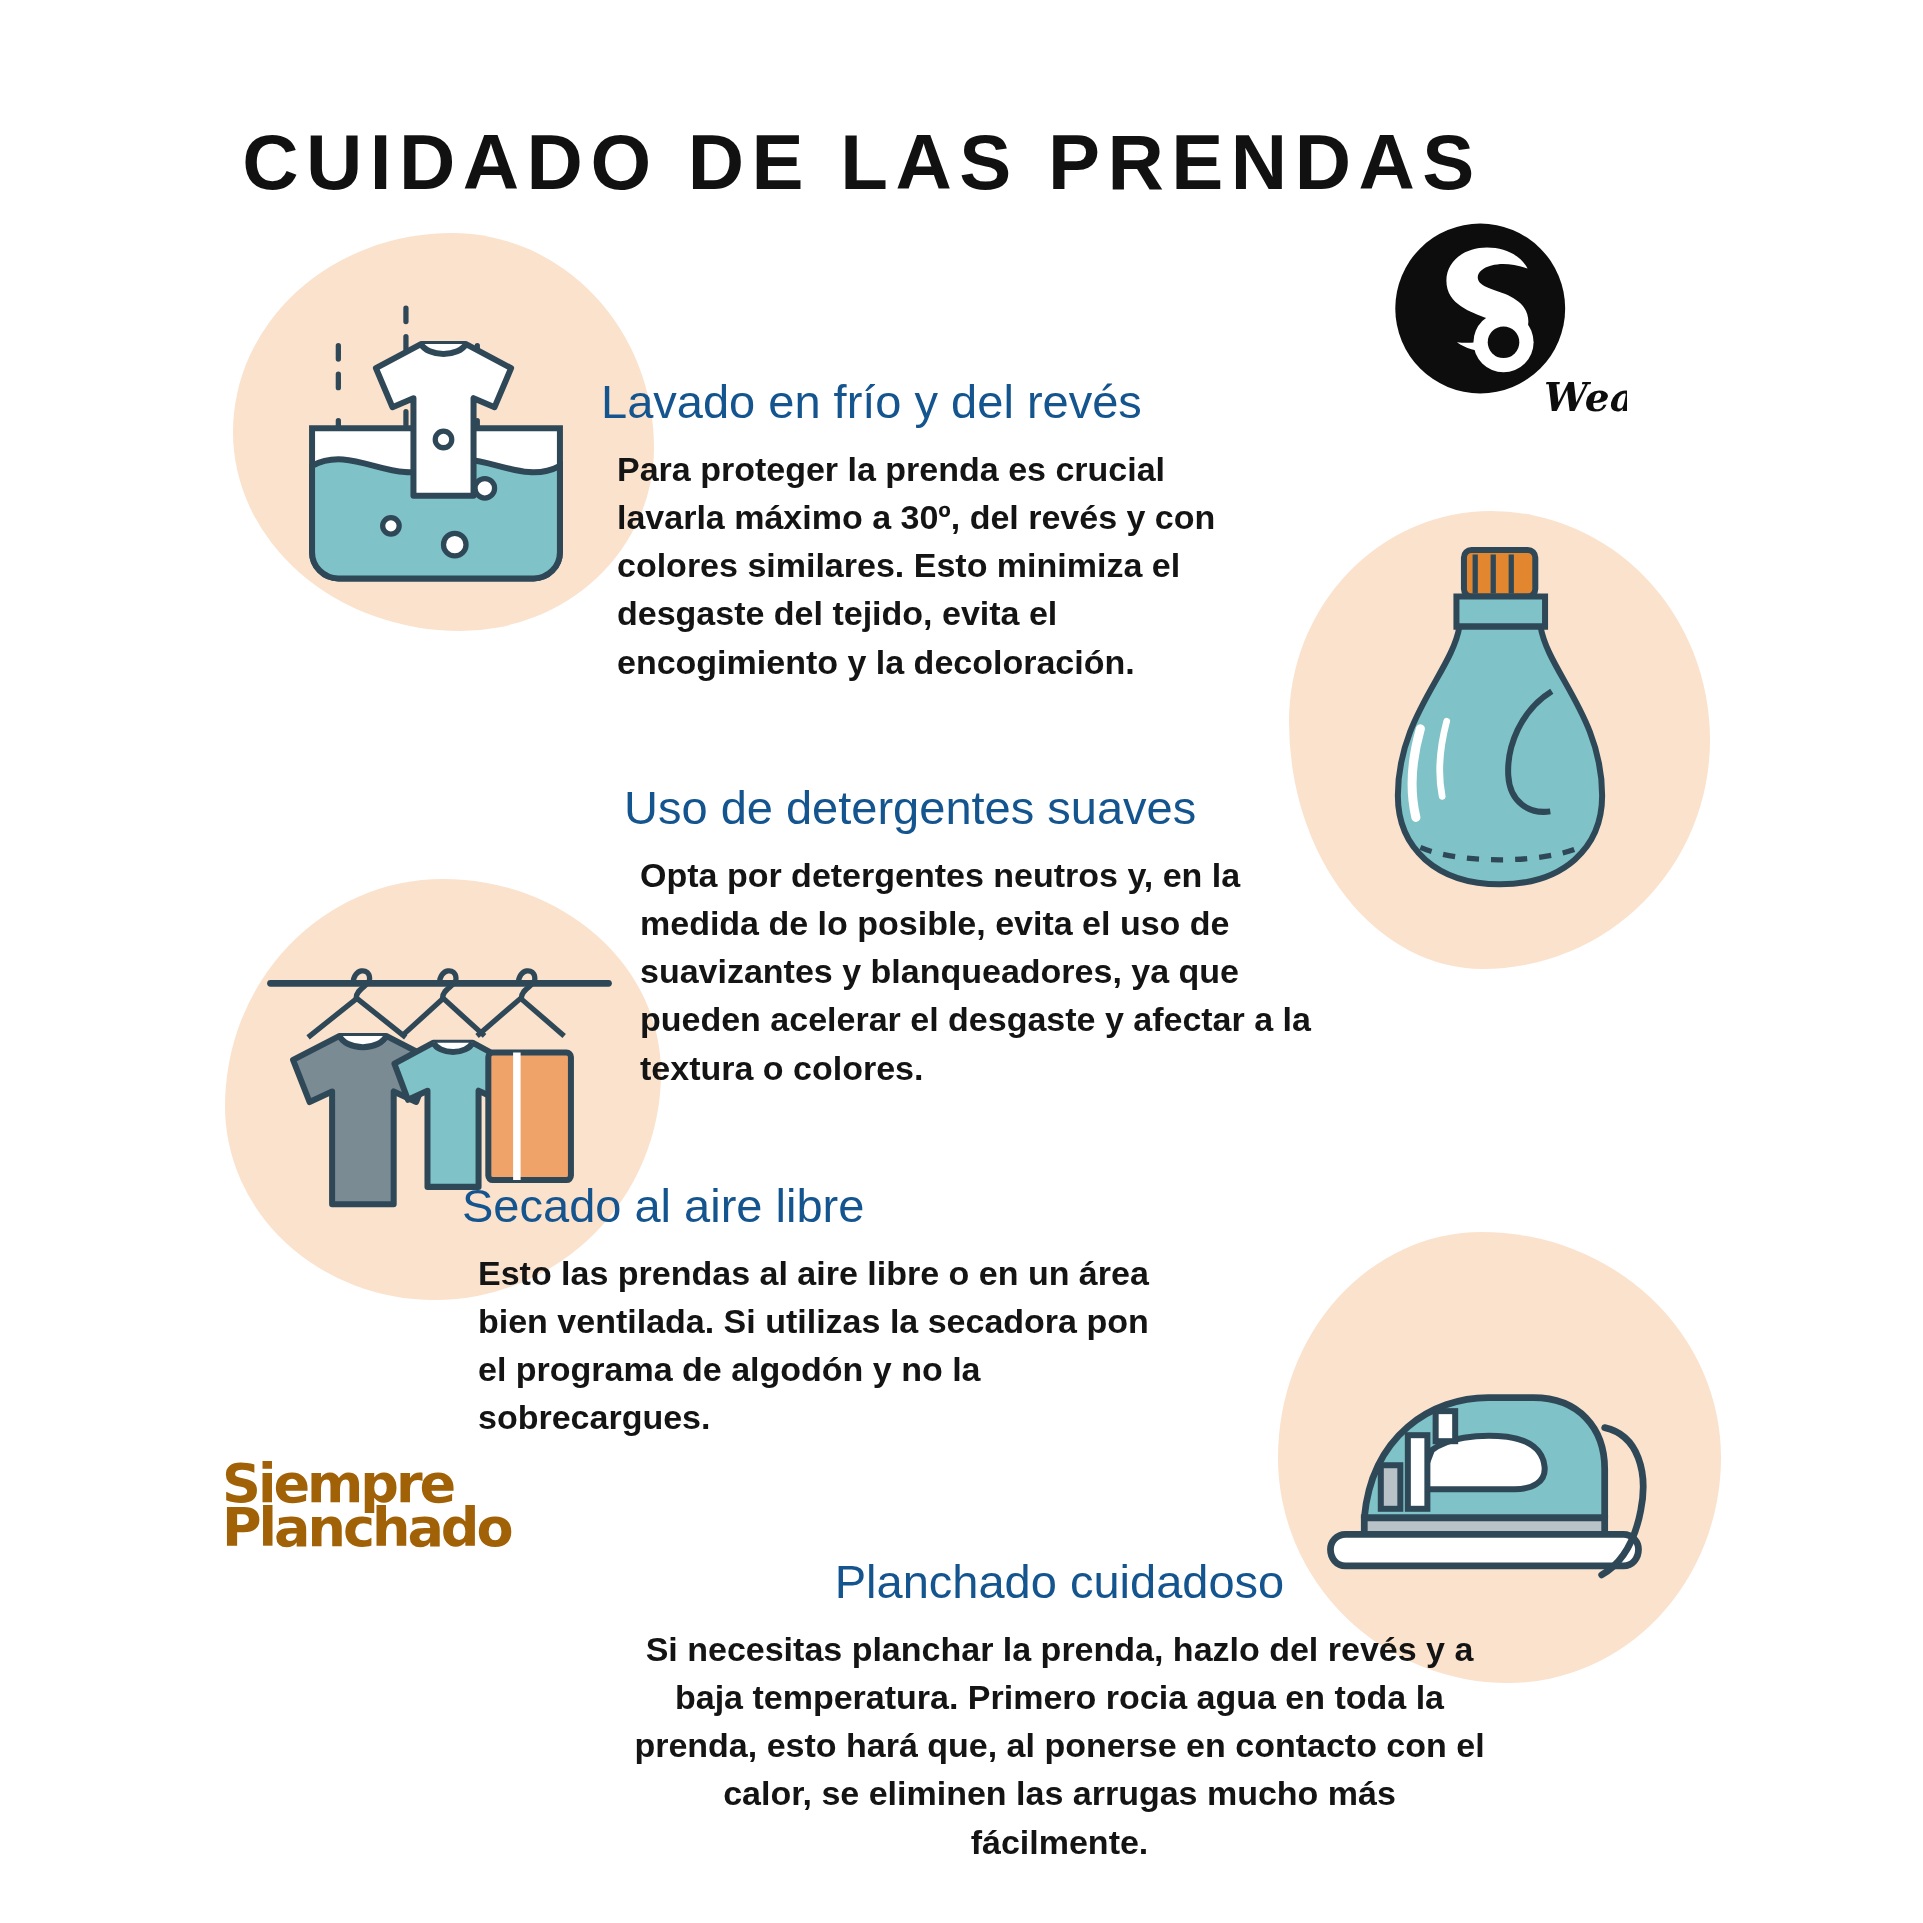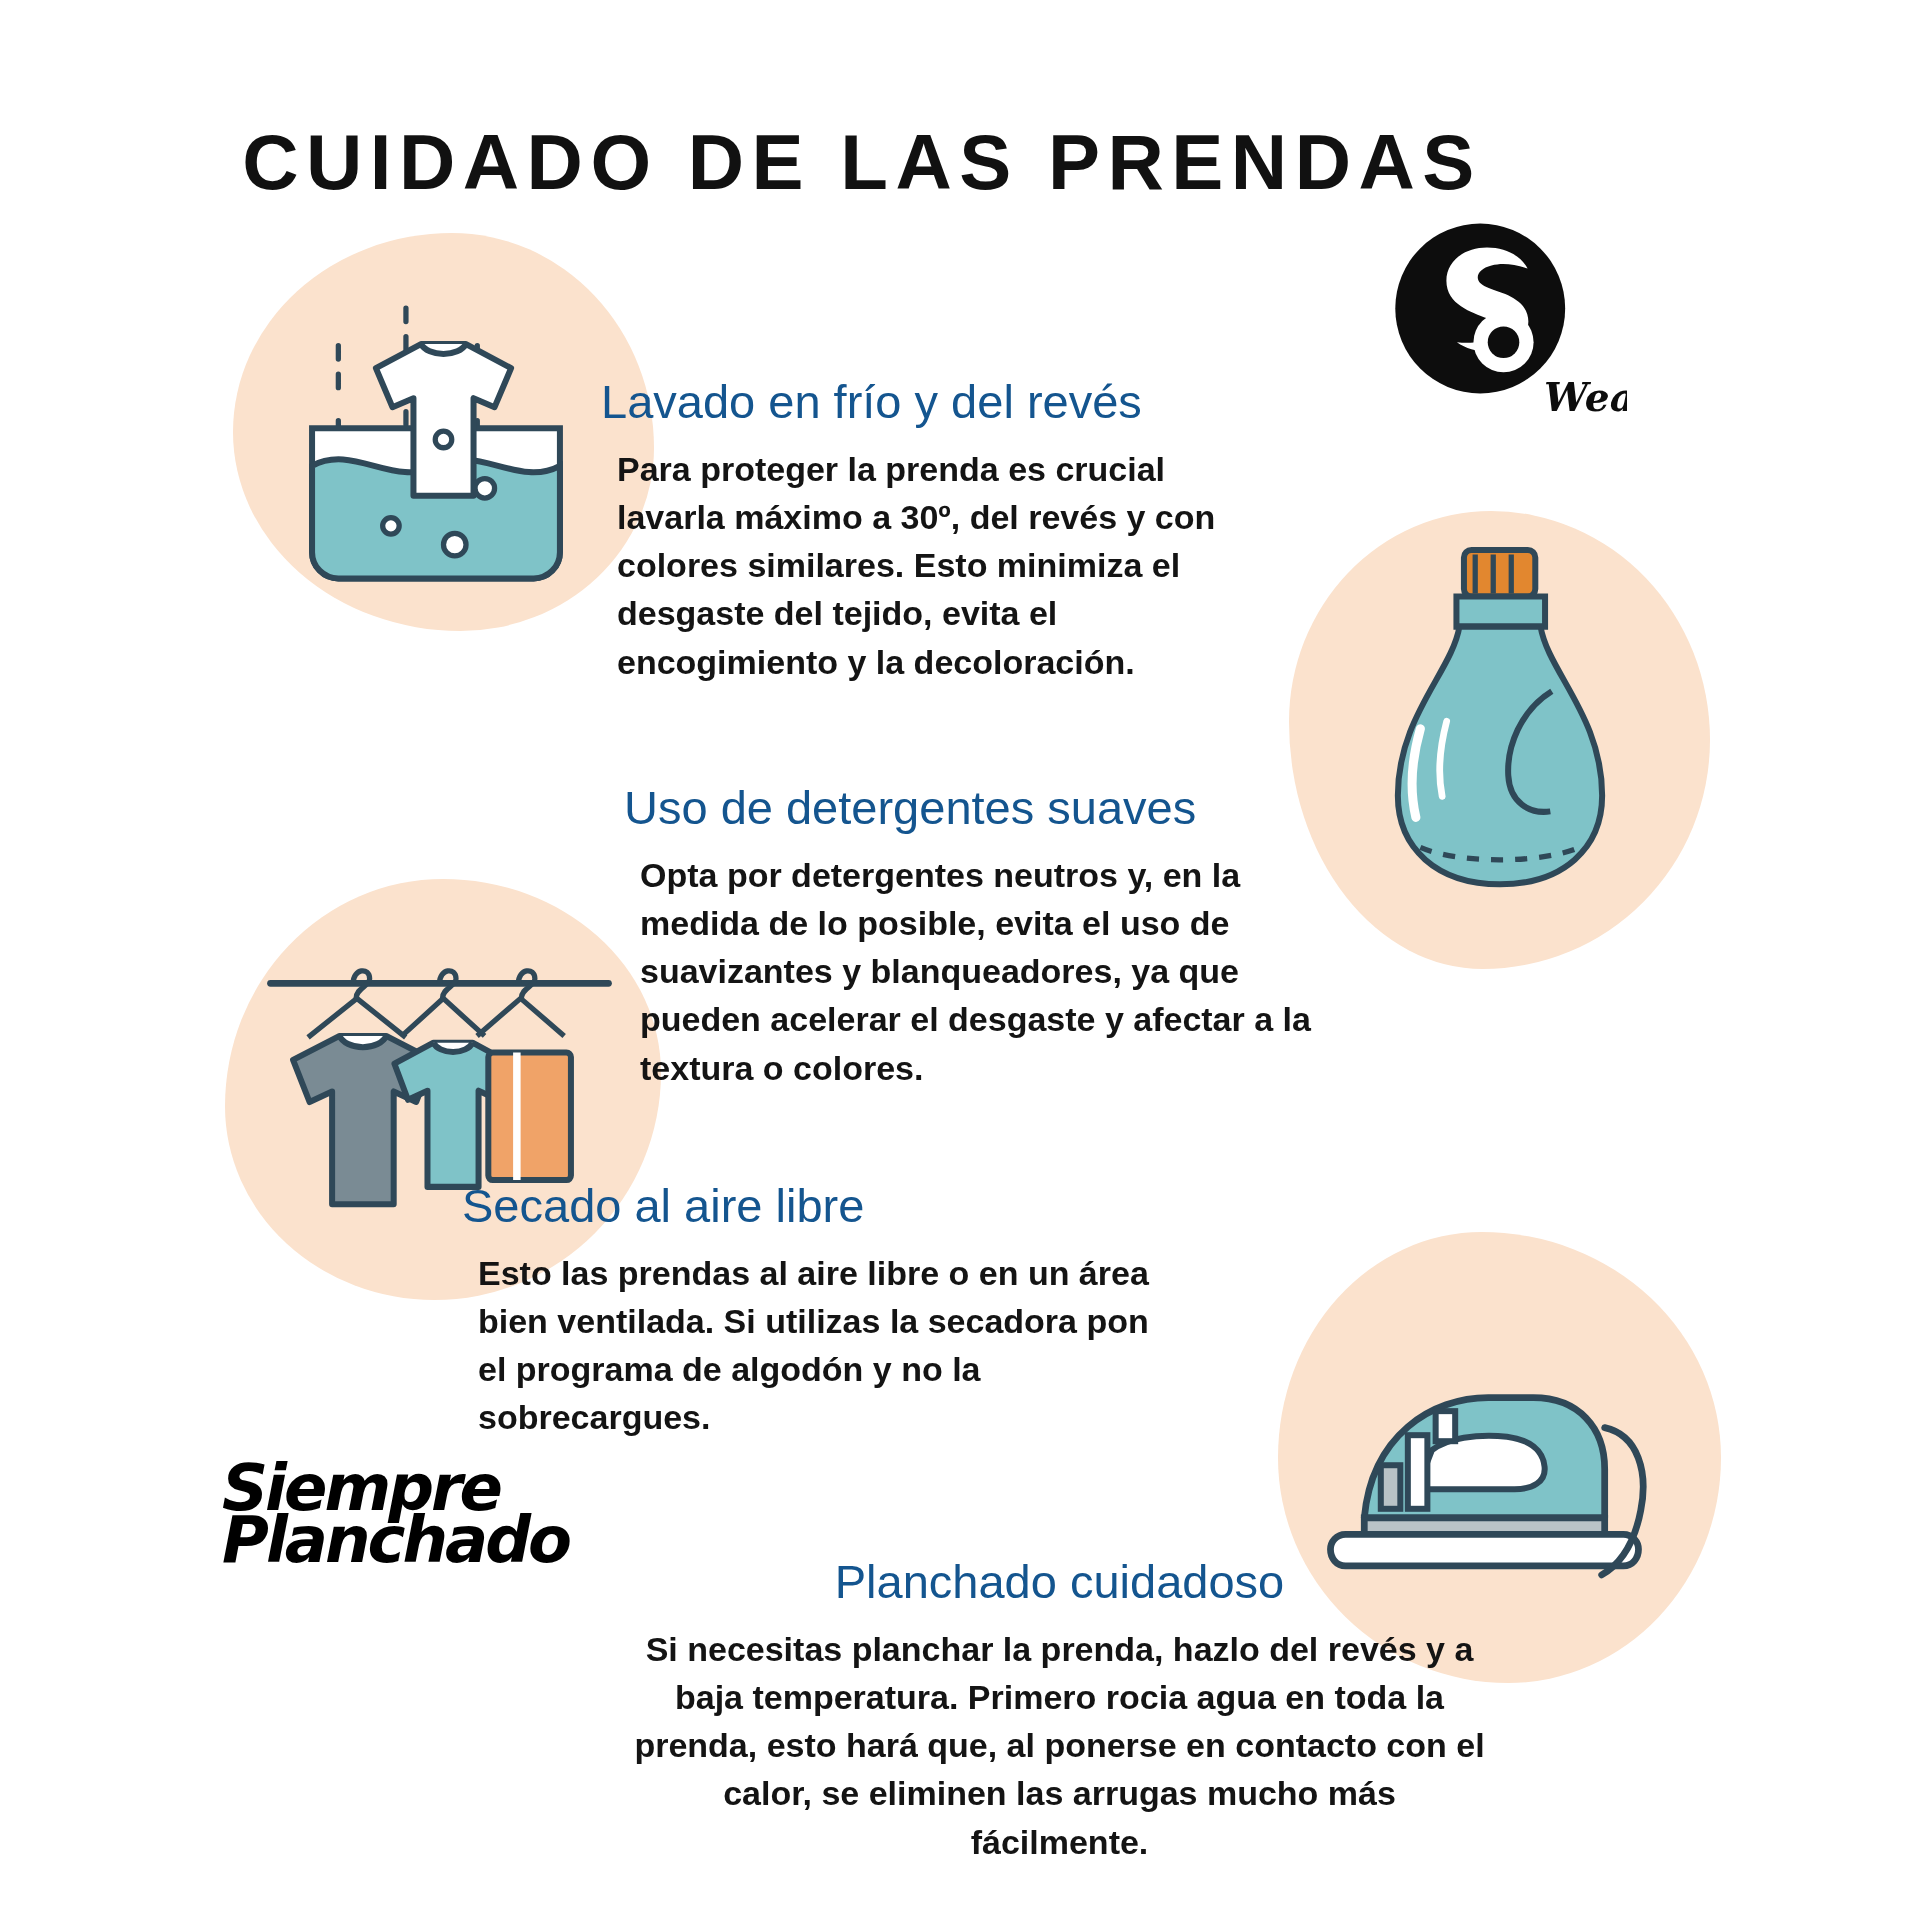--- a/index.html
+++ b/index.html
@@ -65,25 +65,24 @@
   .b-right-2{left:616px;top:1556px;width:887px;text-align:center;}
 
   
   .brand-logo{position:absolute;left:1356px;top:222px;z-index:3;}
 
   
   .wordmark{
     position:absolute;
     left:222px;top:1462px;
     z-index:3;
-    color:#000000;
+    color:#a16207;
     font-family:"DejaVu Sans", sans-serif;
     font-weight:bold;
-    font-style:italic;
-    font-size:64px;
+    font-size:54px;
     line-height:0.82;
     letter-spacing:-3px;
   }
   .wordmark .l2{display:block;}
 </style>
 </head>
 <body>
 
 <div class="page">
 

